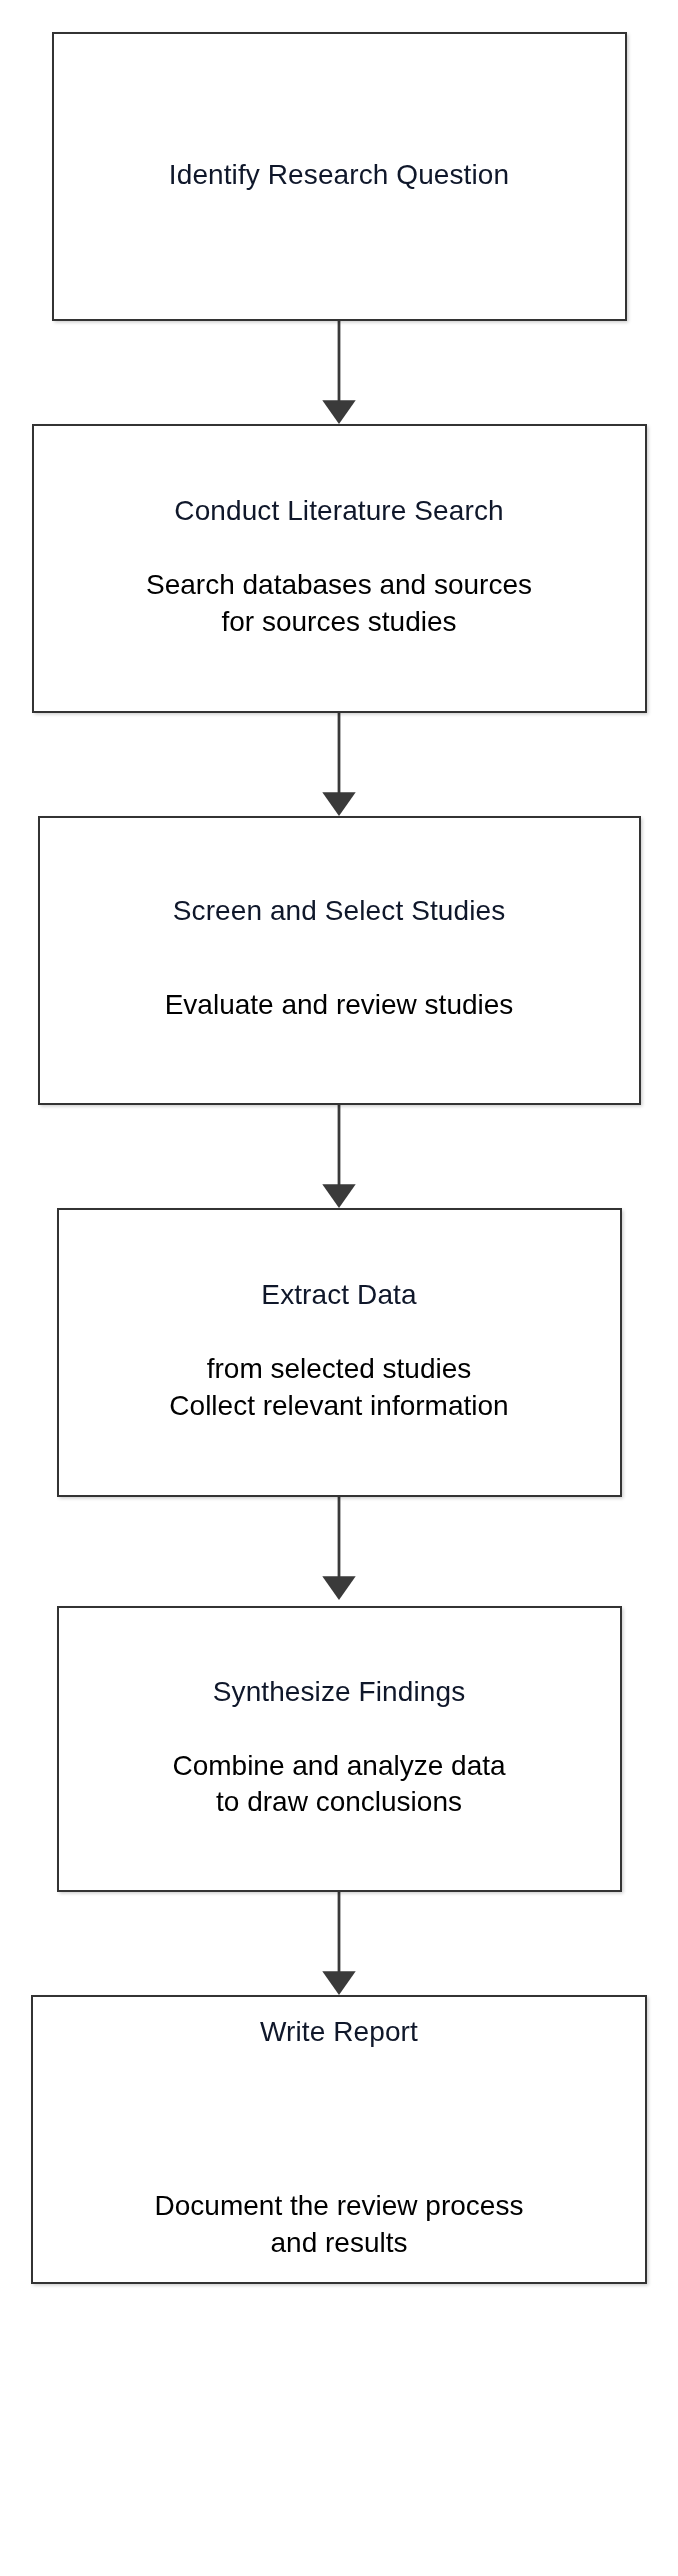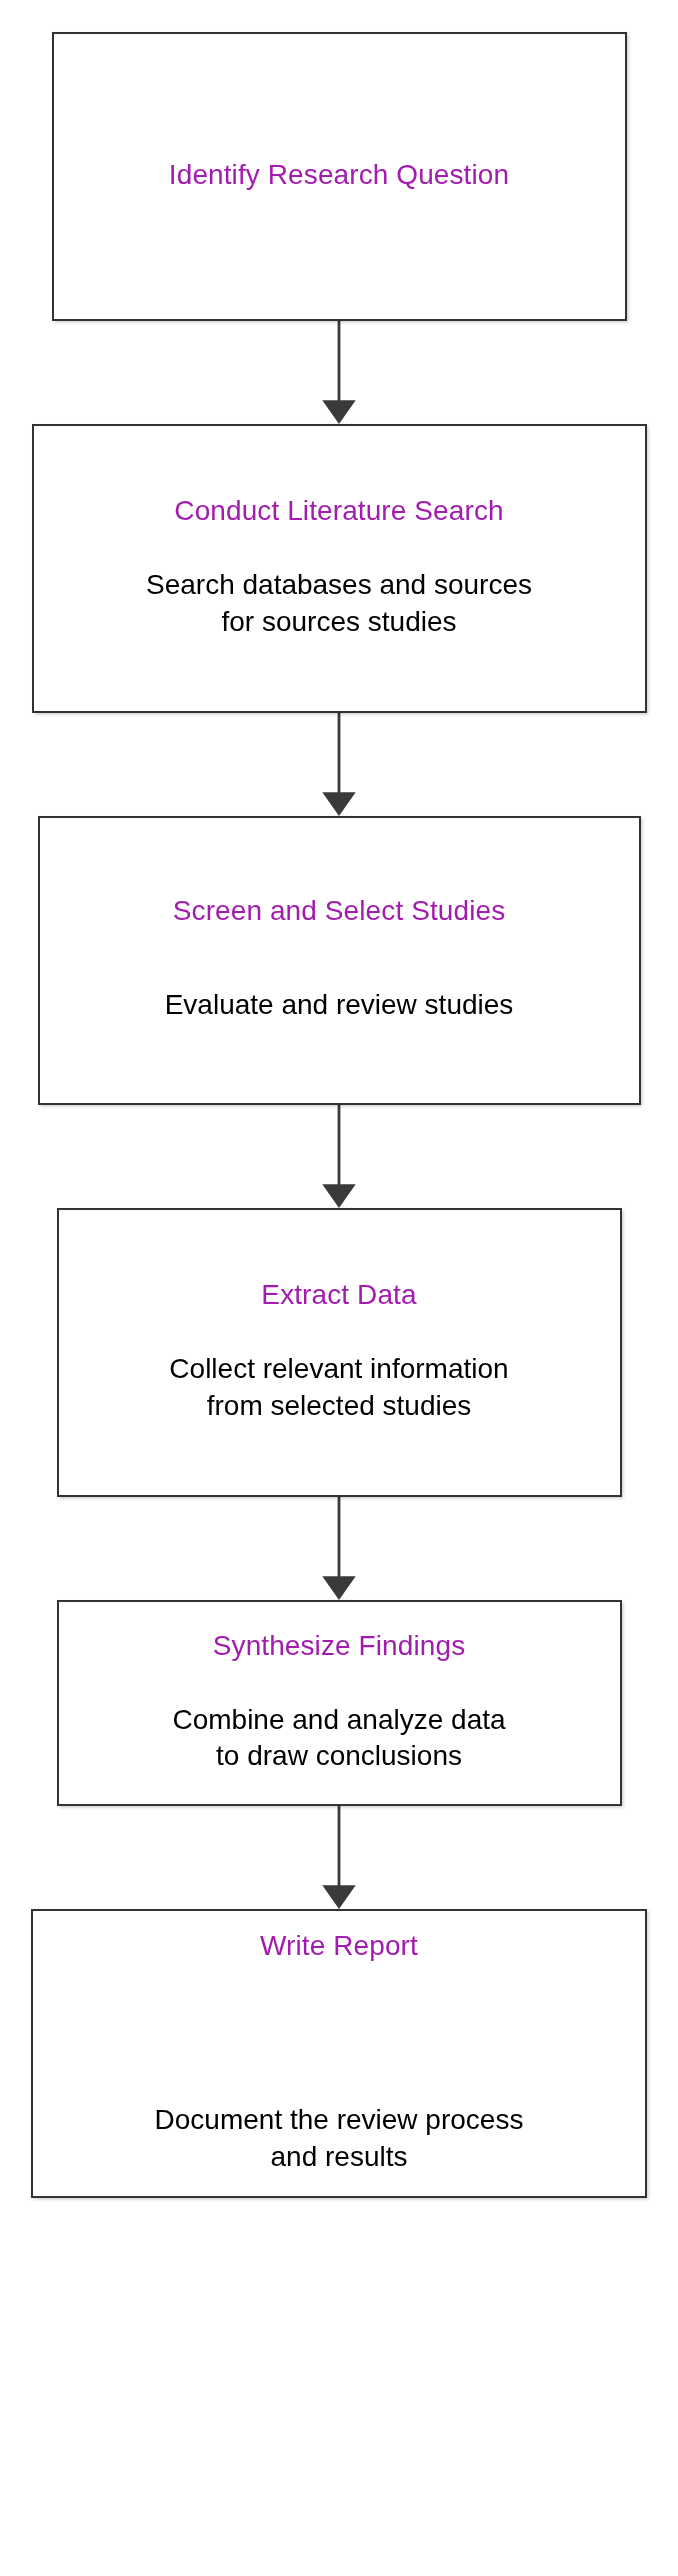--- a/index.html
+++ b/index.html
@@ -39,21 +39,21 @@
     justify-content: center;
     text-align: center;
     color: #000000;
     padding: 18px 21px 21px 21px;
   }
 
   .node-title {
     font-size: 28px;
     line-height: 1.22;
     font-weight: 400;
-    color: #a21caf;
+    color: #0f172a;
     letter-spacing: 0.1px;
     white-space: nowrap;
   }
 
   .node-desc {
     font-size: 28px;
     line-height: 1.30;
     font-weight: 400;
     color: #000000;
     margin-top: 39px;
@@ -63,21 +63,21 @@
   .node-desc .line {
     display: block;
     white-space: nowrap;
   }
 
   
   .node.n1 { width: 575px; height: 289px; }
   .node.n2 { width: 615px; height: 289px; }
   .node.n3 { width: 603px; height: 289px; gap: 20px; }
   .node.n4 { width: 565px; height: 289px; }
-  .node.n5 { width: 565px; height: 206px; }
+  .node.n5 { width: 565px; height: 286px; margin-top: 6px; }
   .node.n6 { width: 616px; height: 289px; justify-content: space-between; }
 
   
   .connector {
     width: 100%;
     height: 103px;
     display: flex;
     justify-content: center;
     align-items: flex-start;
     pointer-events: none;
@@ -133,22 +133,22 @@
   <div class="connector">
     <svg width="42" height="103" viewBox="0 0 60 148" aria-hidden="true">
       <line x1="30" y1="0" x2="30" y2="118" stroke="#3a3a3a" stroke-width="4"></line>
       <polygon points="6,114 54,114 30,148" fill="#3a3a3a"></polygon>
     </svg>
   </div>
 
   <div class="node n4">
     <div class="node-title">Extract Data</div>
     <div class="node-desc">
+      <span class="line">from selected studies</span>
       <span class="line">Collect relevant information</span>
-      <span class="line">from selected studies</span>
     </div>
   </div>
 
   <div class="connector">
     <svg width="42" height="103" viewBox="0 0 60 148" aria-hidden="true">
       <line x1="30" y1="0" x2="30" y2="118" stroke="#3a3a3a" stroke-width="4"></line>
       <polygon points="6,114 54,114 30,148" fill="#3a3a3a"></polygon>
     </svg>
   </div>
 

